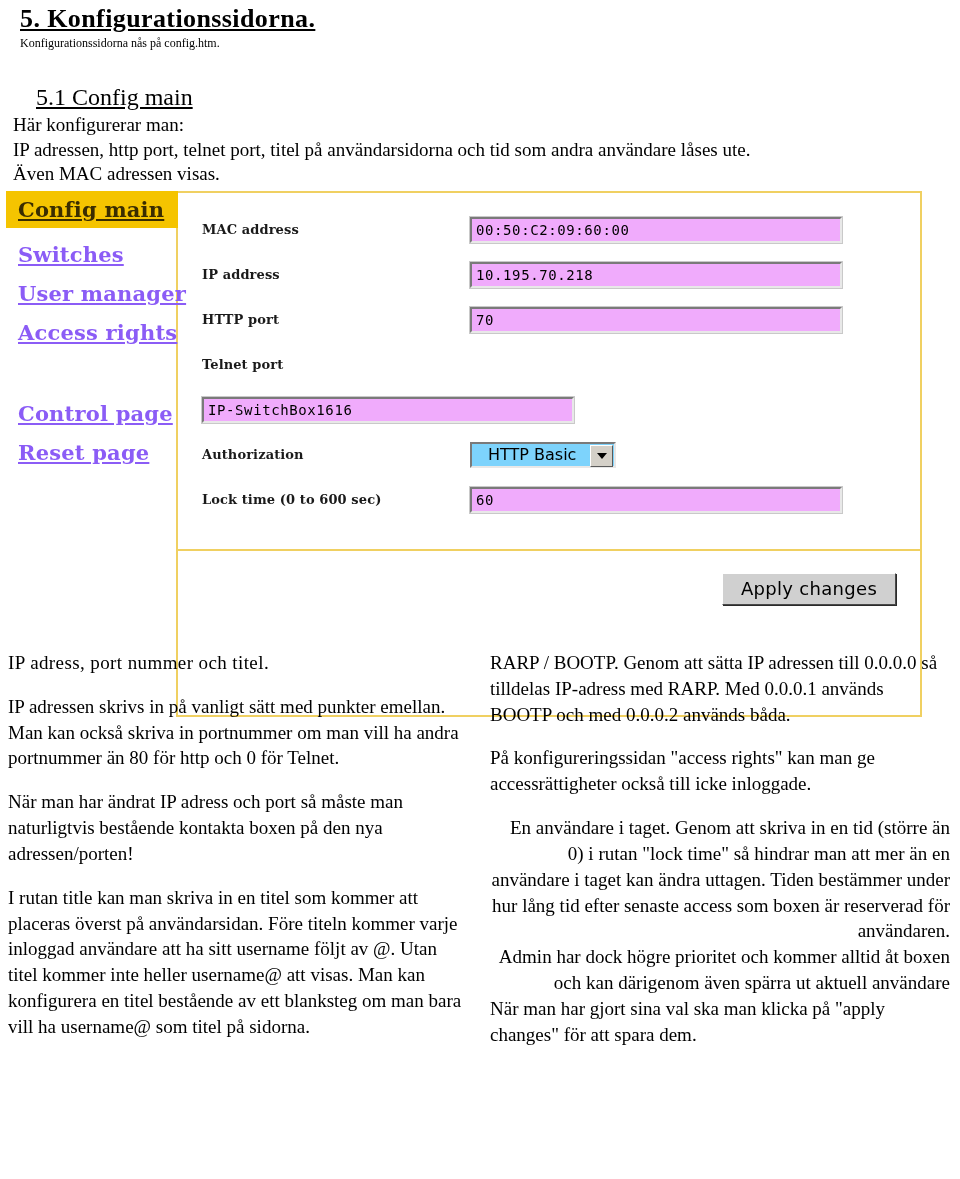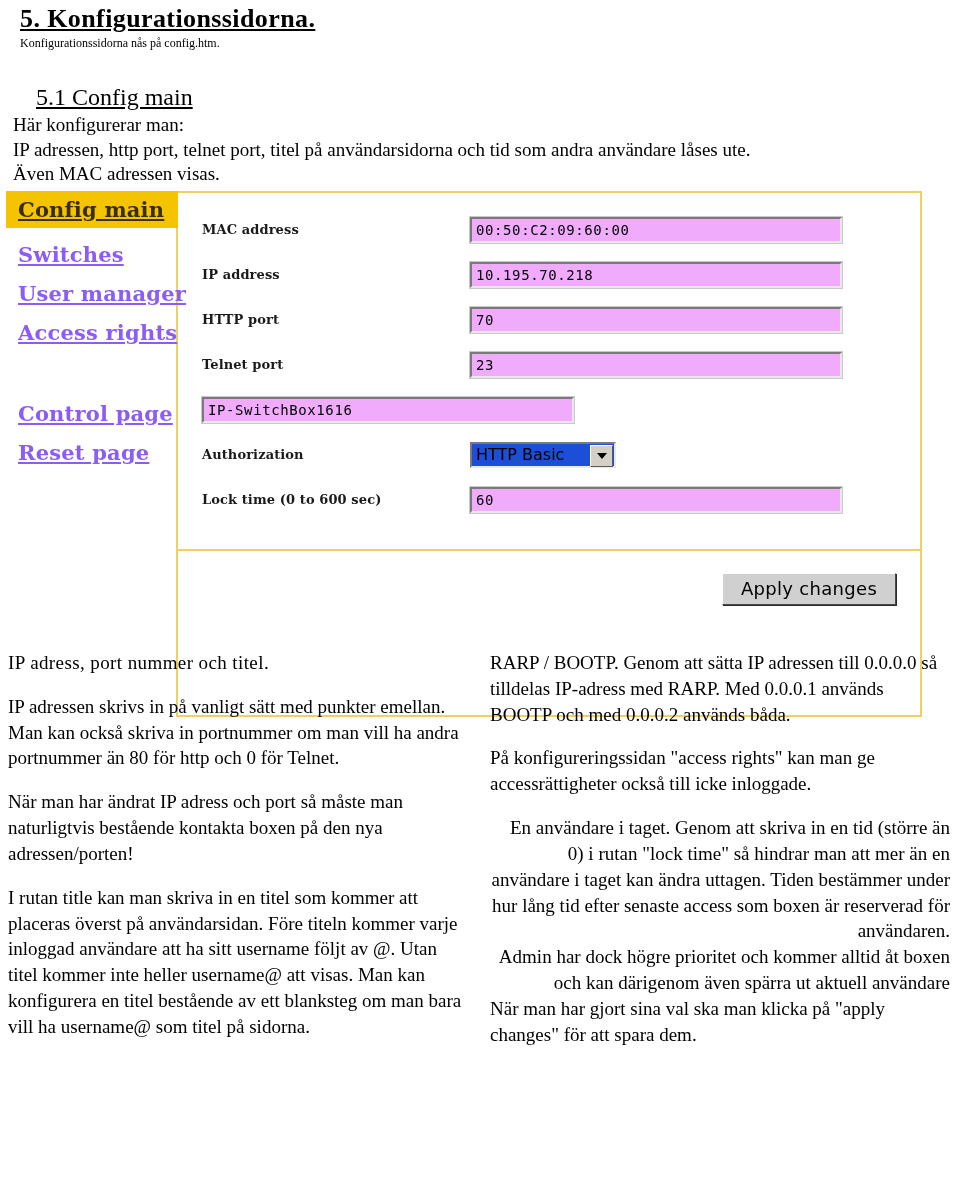--- a/index.html
+++ b/index.html
@@ -147,25 +147,25 @@
     line-height: 22px;
     letter-spacing: 0.6px;
   }
   .f-select {
     position: relative;
     width: 146px;
     height: 26px;
     box-sizing: border-box;
     border: 2px solid;
     border-color: #7a7a7a #e8e8e8 #e8e8e8 #7a7a7a;
-    background: #1d4ed8;
+    background: #7dd3fc;
     font-family: "DejaVu Sans", "Liberation Sans", sans-serif;
     font-size: 16px;
     color: #000000;
-    padding-left: 4px;
+    padding-left: 16px;
     line-height: 22px;
     display: flex;
     align-items: center;
   }
   .f-select .arrow-btn {
     position: absolute;
     right: 1px;
     top: 1px;
     width: 21px;
     height: 20px;
@@ -265,21 +265,20 @@
       <div class="f-input">10.195.70.218</div>
     </div>
 
     <div class="form-row">
       <div class="f-label">HTTP port</div>
       <div class="f-input">70</div>
     </div>
 
     <div class="form-row">
       <div class="f-label">Telnet port</div>
-      <div class="f-input">23</div>
     </div>
 
     <div class="form-row">
       <div class="f-input">IP-SwitchBox1616</div>
     </div>
 
     <div class="form-row">
       <div class="f-label">Authorization</div>
       <div class="f-select">
         <span>HTTP Basic</span>

